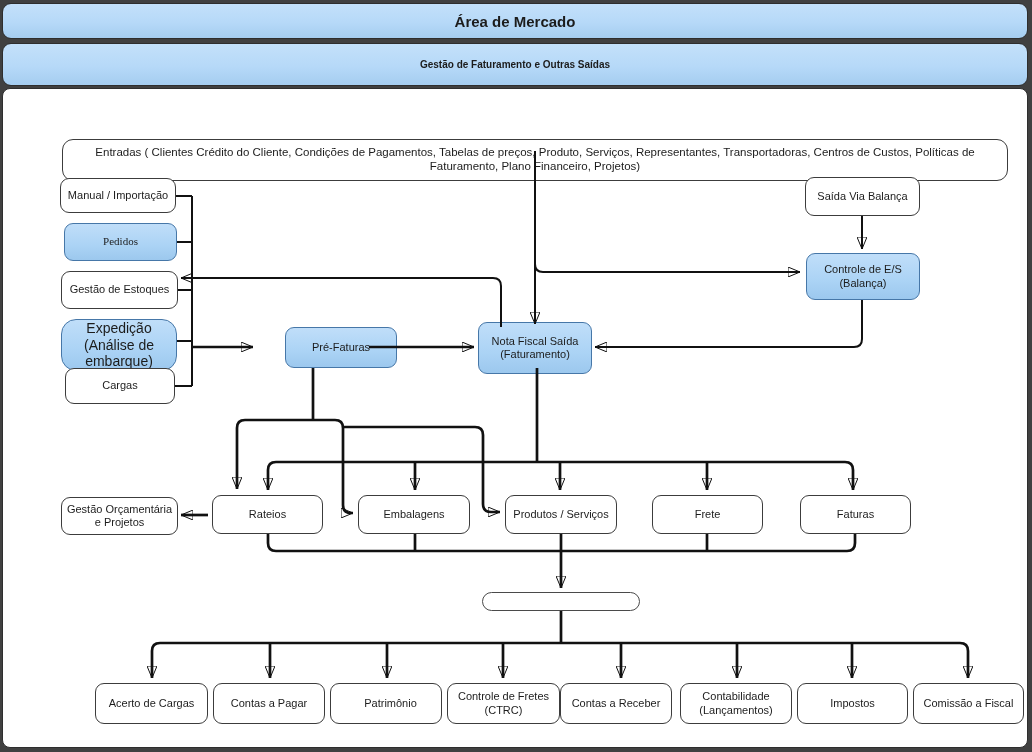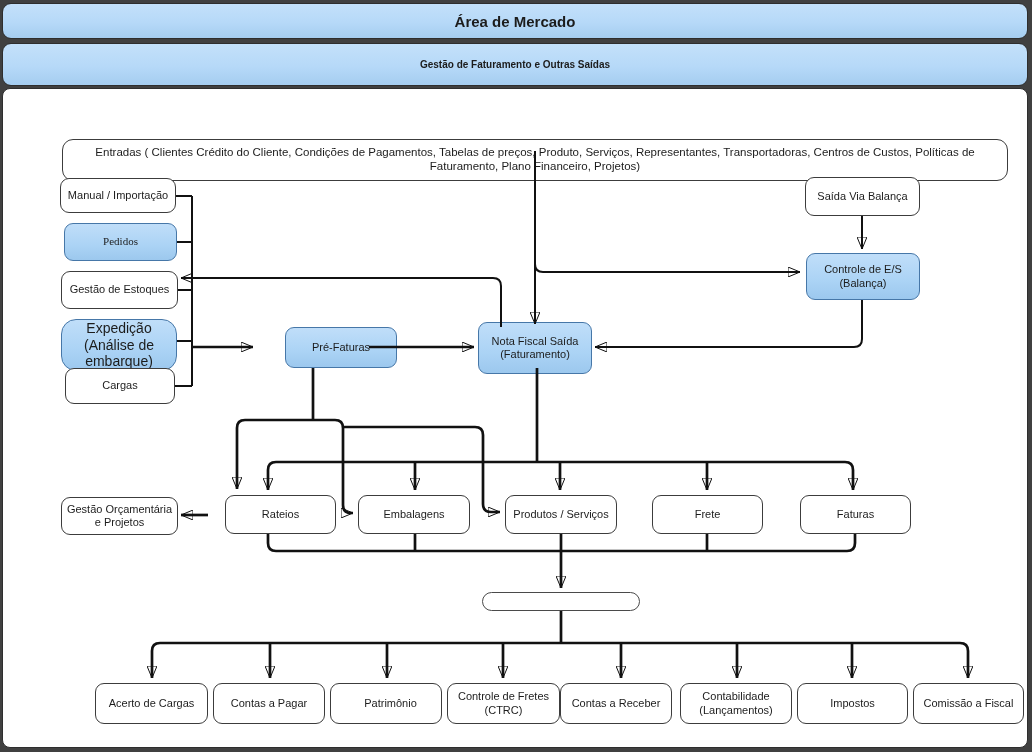--- a/index.html
+++ b/index.html
@@ -64,21 +64,21 @@
   <div class="node" style="left:805px;top:177px;width:115px;height:39px;">Saída Via Balança</div>
   <div class="node blue" style="left:806px;top:253px;width:114px;height:47px;">Controle de E/S
 (Balança)</div>
 
   <div class="node blue" style="left:257px;top:327px;width:112px;height:41px;margin-left:28px;">Pré-Faturas</div>
   <div class="node blue" style="left:478px;top:322px;width:114px;height:52px;">Nota Fiscal Saída
 (Faturamento)</div>
 
   <div class="node" style="left:61px;top:497px;width:117px;height:38px;">Gestão Orçamentária
 e Projetos</div>
-  <div class="node" style="left:212px;top:495px;width:111px;height:39px;margin-left:13px;">Rateios</div>
+  <div class="node" style="left:212px;top:495px;width:111px;height:39px;">Rateios</div>
   <div class="node" style="left:358px;top:495px;width:112px;height:39px;">Embalagens</div>
   <div class="node" style="left:505px;top:495px;width:112px;height:39px;">Produtos / Serviços</div>
   <div class="node" style="left:652px;top:495px;width:111px;height:39px;">Frete</div>
   <div class="node" style="left:800px;top:495px;width:111px;height:39px;">Faturas</div>
 
   <div class="node pill" style="left:482px;top:592px;width:158px;height:19px;"></div>
 
   <div class="node" style="left:95px;top:683px;width:113px;height:41px;">Acerto de Cargas</div>
   <div class="node" style="left:213px;top:683px;width:112px;height:41px;">Contas a Pagar</div>
   <div class="node" style="left:330px;top:683px;width:112px;height:41px;padding-left:12px;">Patrimônio</div>

